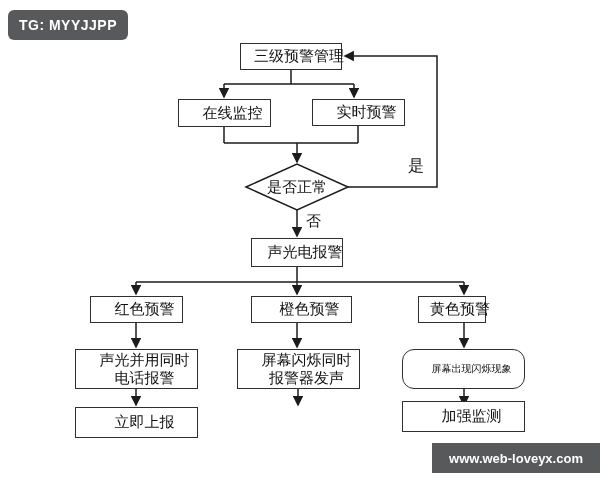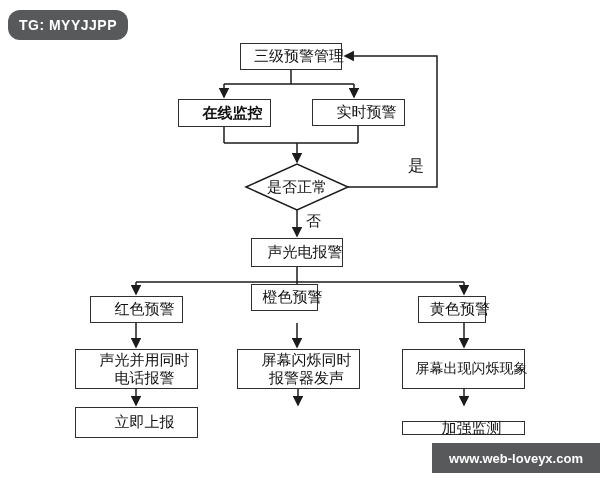--- a/index.html
+++ b/index.html
@@ -26,38 +26,38 @@
   .box{
     position:absolute;
     box-sizing:border-box;
     background:var(--box-bg);
     border:1.5px solid var(--box-border);
     color:var(--text);
     display:flex;flex-direction:column;align-items:center;justify-content:center;
     font-size:15px;line-height:1.22;
     text-align:center;white-space:nowrap;padding-left:16px;
   }
-  .box.small{font-size:14px;}
+  .box.small{font-size:10px;border-radius:12px;}
   .free-label{
     position:absolute;color:var(--text);font-size:15px;line-height:1;
   }
   .diamond-label{
     position:absolute;color:var(--text);font-size:15px;
     display:flex;align-items:center;justify-content:center;
     text-align:center;white-space:nowrap;
   }
   .badge{
     position:absolute;left:8px;top:10px;
     width:120px;height:30px;
     background:var(--badge-bg);
     color:#ffffff;
     font-family:"Liberation Sans","DejaVu Sans",sans-serif;
     font-weight:bold;font-size:14px;letter-spacing:.5px;
     display:flex;align-items:center;justify-content:center;
-    border-radius:12px;
+    border-radius:6px;
   }
   .watermark{
     position:absolute;right:0;top:443px;
     width:168px;height:30px;
     background:var(--badge-bg);
     color:#ffffff;
     font-family:"Liberation Sans","DejaVu Sans",sans-serif;
     font-weight:bold;font-size:13px;
     display:flex;align-items:center;justify-content:center;text-align:center;
   }
@@ -99,45 +99,45 @@
     <path d="M136,389 V405" marker-end="url(#arr)"></path>
     <path d="M298,389 V405" marker-end="url(#arr)"></path>
     <path d="M464,389 V405" marker-end="url(#arr)"></path>
   </svg>
 
   <div class="badge">TG: MYYJJPP</div>
   <div class="watermark">www.web-loveyx.com</div>
 
   <div class="box" style="left:240px;top:43px;width:102px;height:27px;">三级预警管理</div>
 
-  <div class="box" style="left:178px;top:99px;width:93px;height:28px;font-weight:bold;">在线监控</div>
+  <div class="box" style="left:178px;top:99px;width:93px;height:28px;">在线监控</div>
 
   <div class="box" style="left:312px;top:99px;width:93px;height:27px;">实时预警</div>
 
   <div class="diamond-label" style="left:252px;top:174px;width:90px;height:26px;">是否正常</div>
 
   <div class="free-label" style="left:408px;top:158px;font-size:16px;">是</div>
 
   <div class="free-label" style="left:306px;top:214px;">否</div>
 
   <div class="box" style="left:251px;top:238px;width:92px;height:29px;">声光电报警</div>
 
   <div class="box" style="left:90px;top:296px;width:93px;height:27px;">红色预警</div>
   <div class="box" style="left:75px;top:349px;width:123px;height:40px;">
     <span>声光并用同时</span>
     <span>电话报警</span>
   </div>
   <div class="box" style="left:75px;top:407px;width:123px;height:31px;">立即上报</div>
 
-  <div class="box" style="left:251px;top:284px;width:67px;height:27px;">橙色预警</div>
+  <div class="box" style="left:251px;top:296px;width:101px;height:27px;">橙色预警</div>
   <div class="box" style="left:237px;top:349px;width:123px;height:40px;">
     <span>屏幕闪烁同时</span>
     <span>报警器发声</span>
   </div>
 
   <div class="box" style="left:418px;top:296px;width:68px;height:27px;">黄色预警</div>
   <div class="box small" style="left:402px;top:349px;width:123px;height:40px;">
     <span>屏幕出现闪烁现象</span>
     <span></span>
   </div>
-  <div class="box" style="left:402px;top:421px;width:123px;height:14px;">加强监测</div>
+  <div class="box" style="left:402px;top:401px;width:123px;height:31px;">加强监测</div>
 
 </div>
 
 </body></html>

